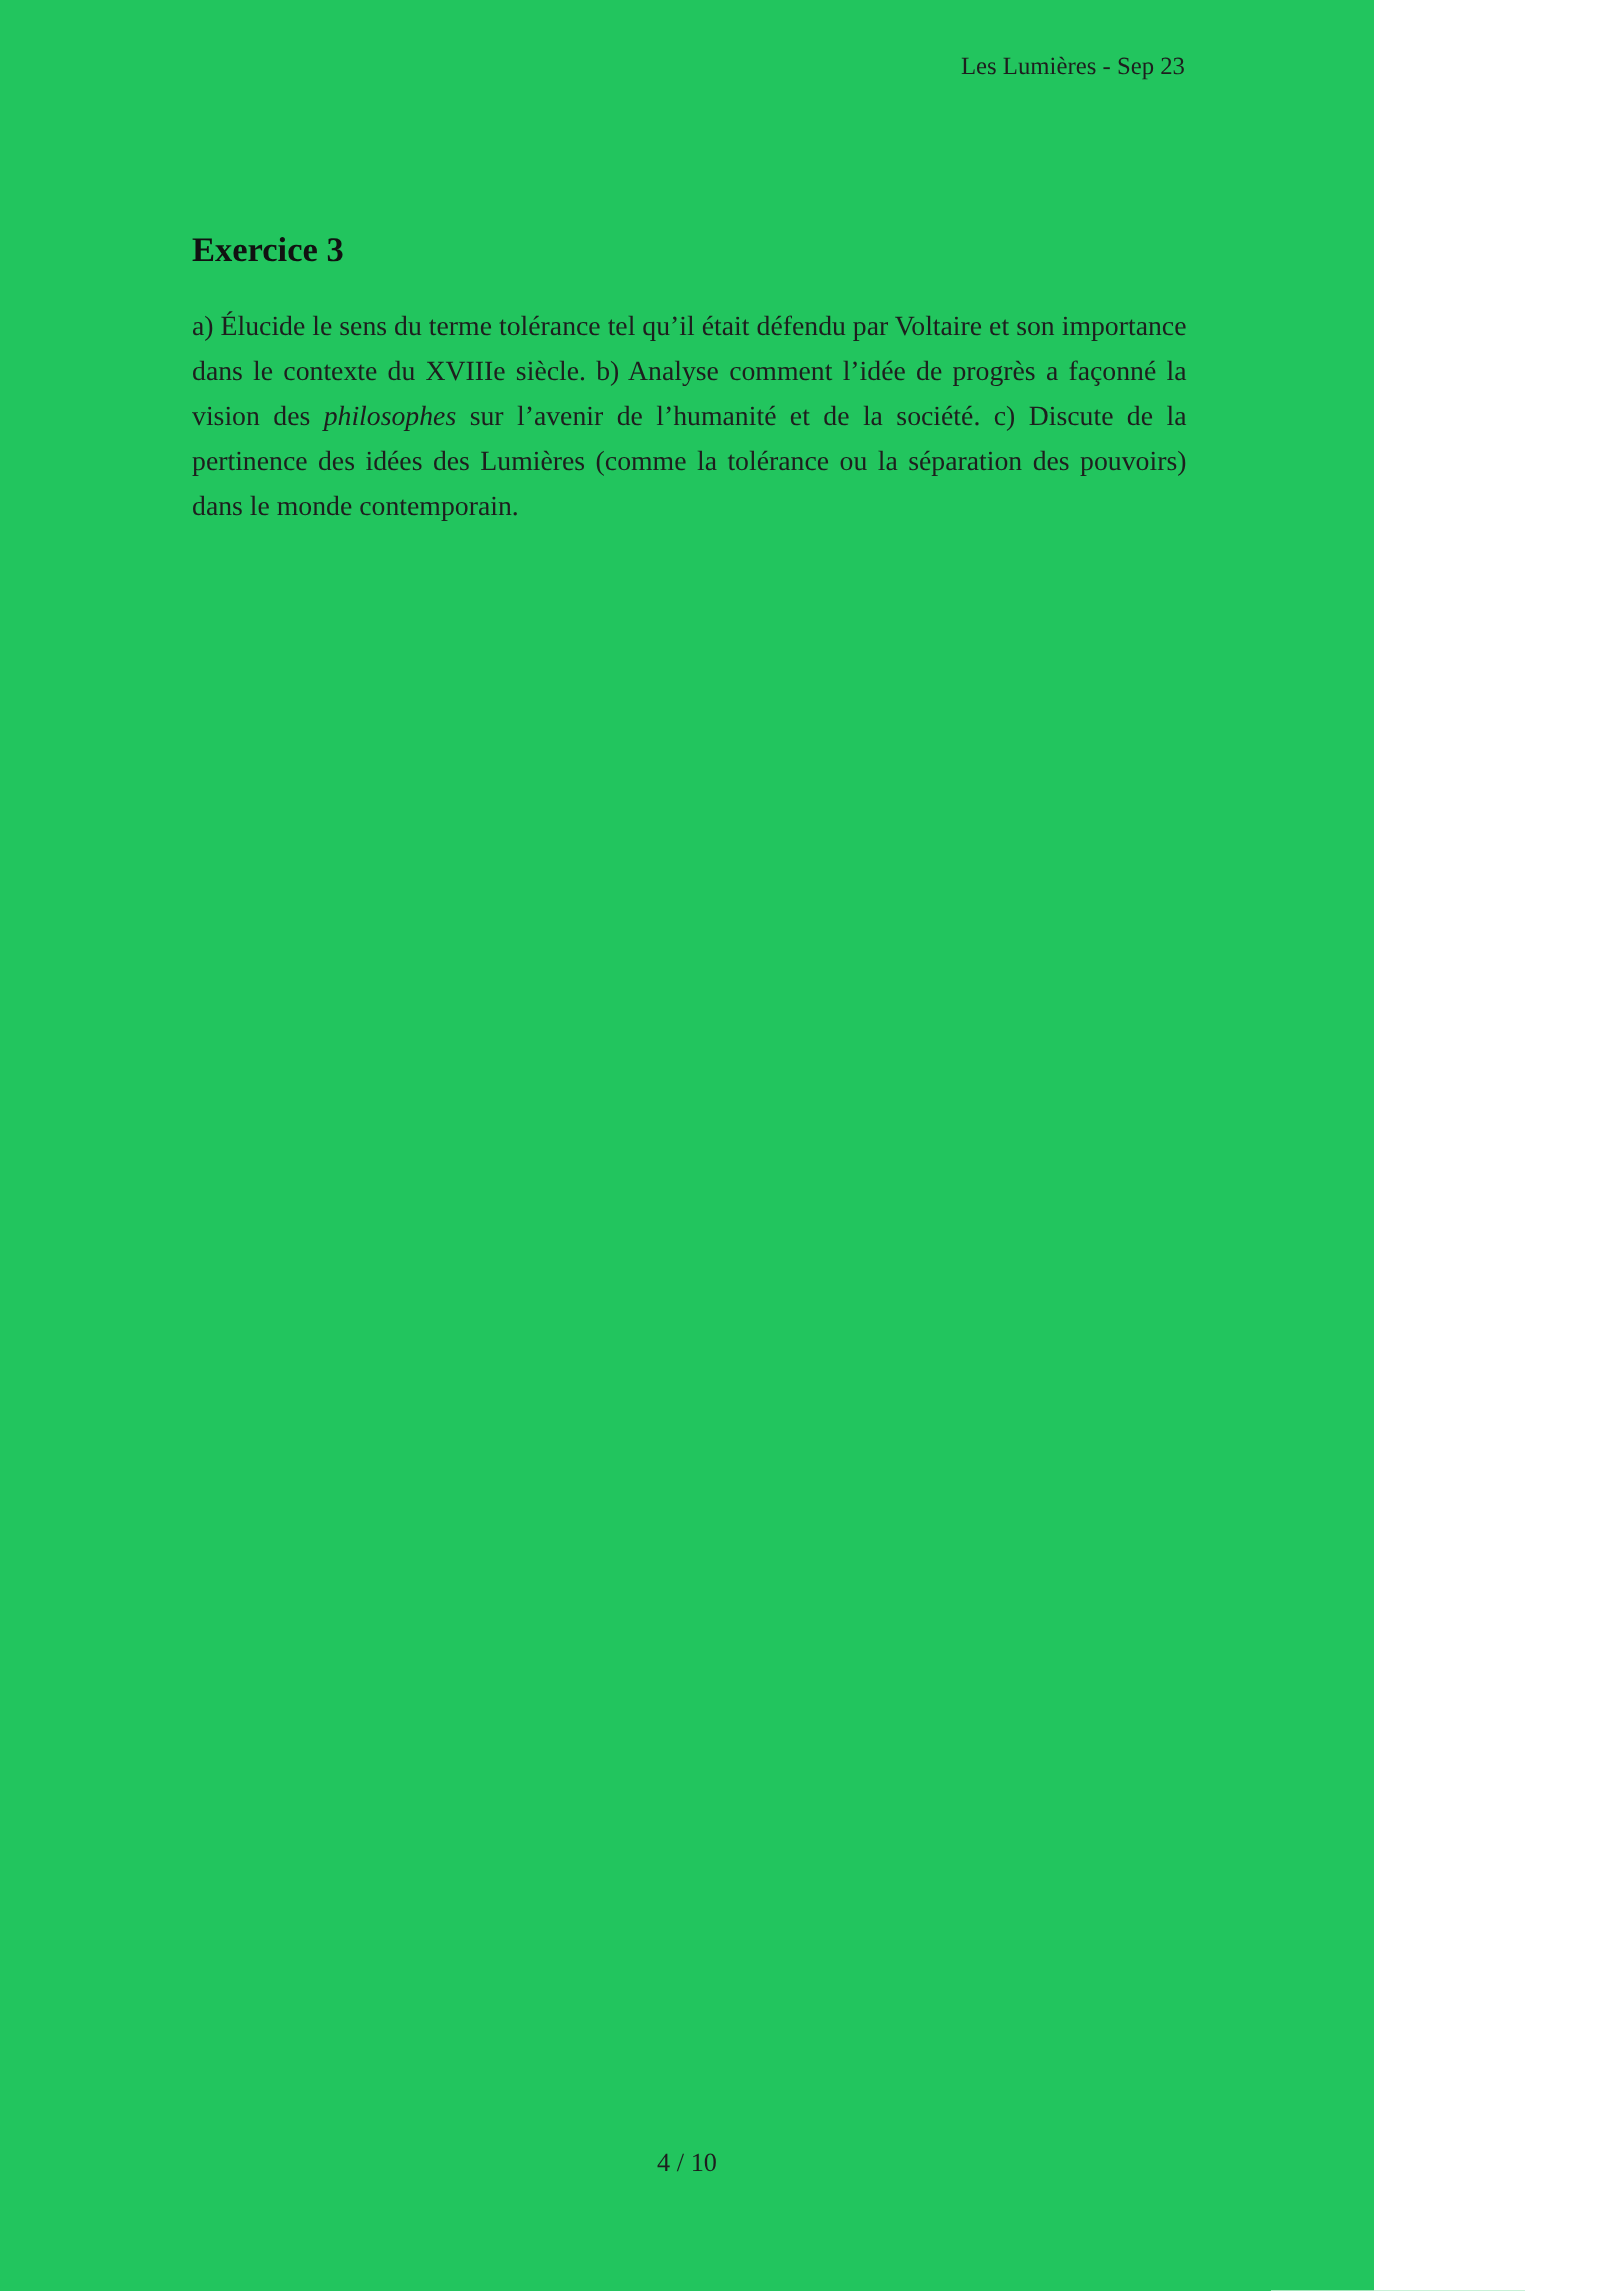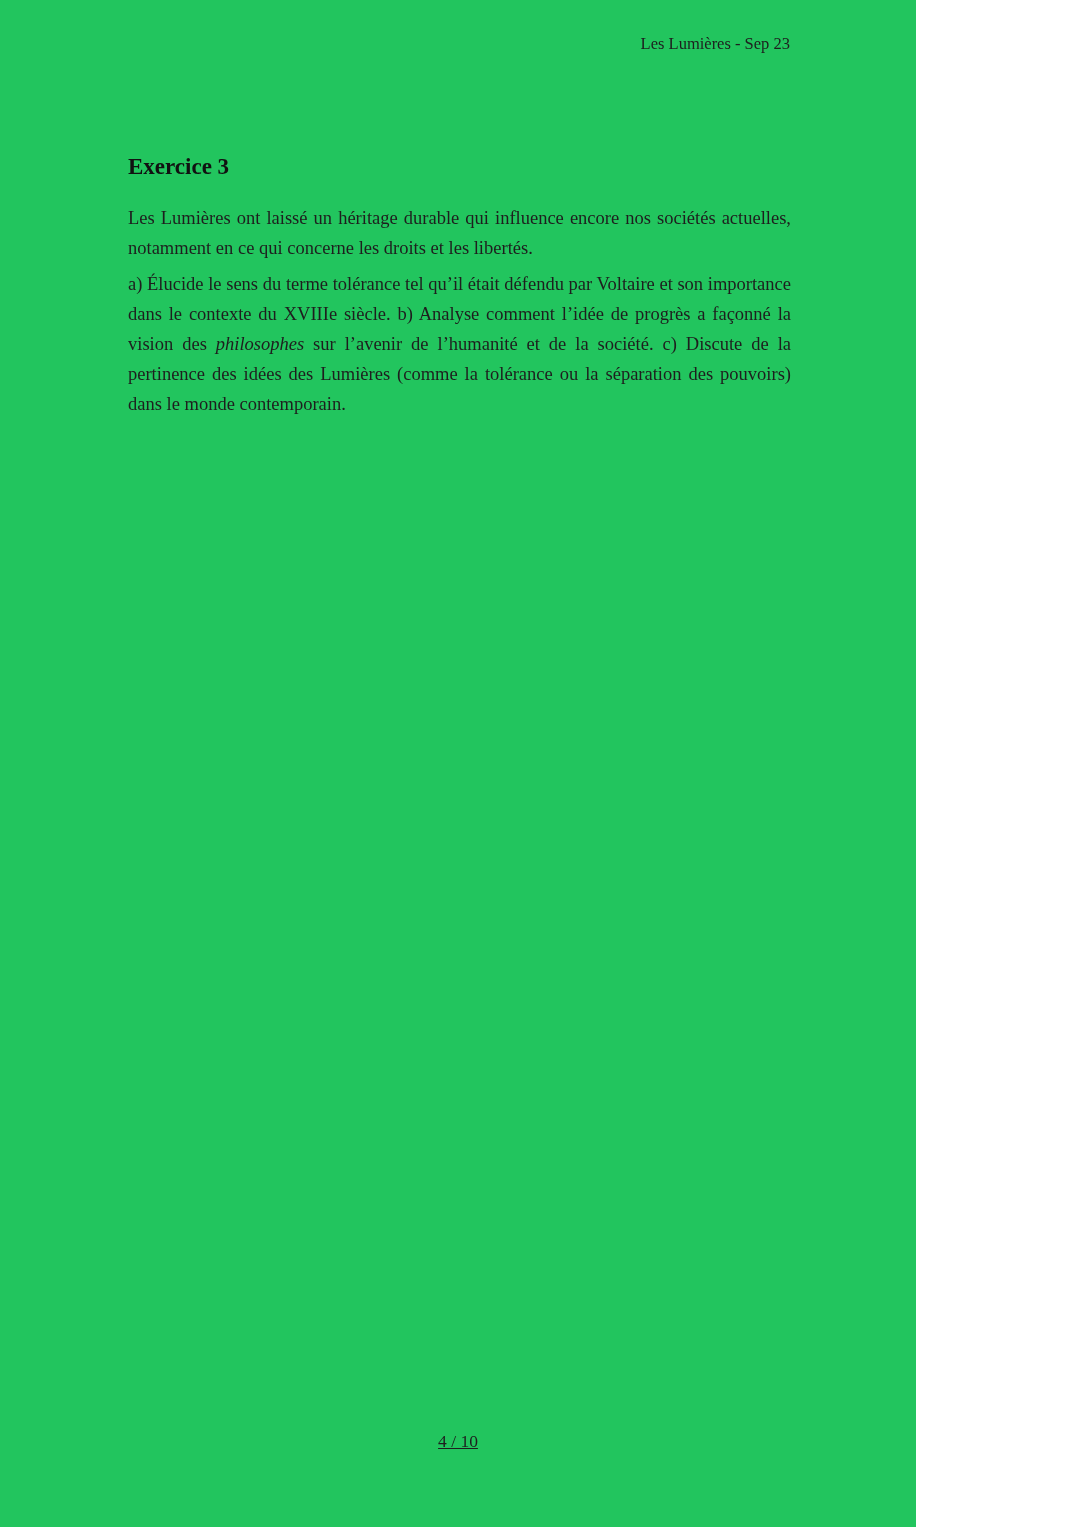--- a/index.html
+++ b/index.html
@@ -51,36 +51,34 @@
   }
   .page-footer {
     position: absolute;
     top: 1429px;
     left: 0;
     width: 100%;
     text-align: center;
     font-size: 17.5px;
     line-height: 24px;
     color: #1e1e1e;
-    text-decoration: underline;
   }
 </style>
 </head>
 <body>
 
 <div class="page">
 
   <div class="page-header">
     <span>Les Lumières - Sep 23</span>
   </div>
 
   <div class="content">
     <h1 class="exercise-title">Exercice 3</h1>
 
-    <p class="para">Les Lumières ont laissé un héritage durable qui influence encore nos sociétés actuelles, notamment en ce qui concerne les droits et les libertés.</p>
 
     <p class="para"><span>a) Élucide le sens du terme tolérance tel qu’il était défendu par Voltaire et son importance dans le contexte du XVIIIe siècle. b) Analyse comment l’idée de progrès a façonné la vision des </span><em>philosophes</em><span> sur l’avenir de l’humanité et de la société. c) Discute de la pertinence des idées des Lumières (comme la tolérance ou la séparation des pouvoirs) dans le monde contemporain.</span></p>
   </div>
 
   <div class="page-footer">
     <span>4 / 10</span>
   </div>
 
 </div>
 

